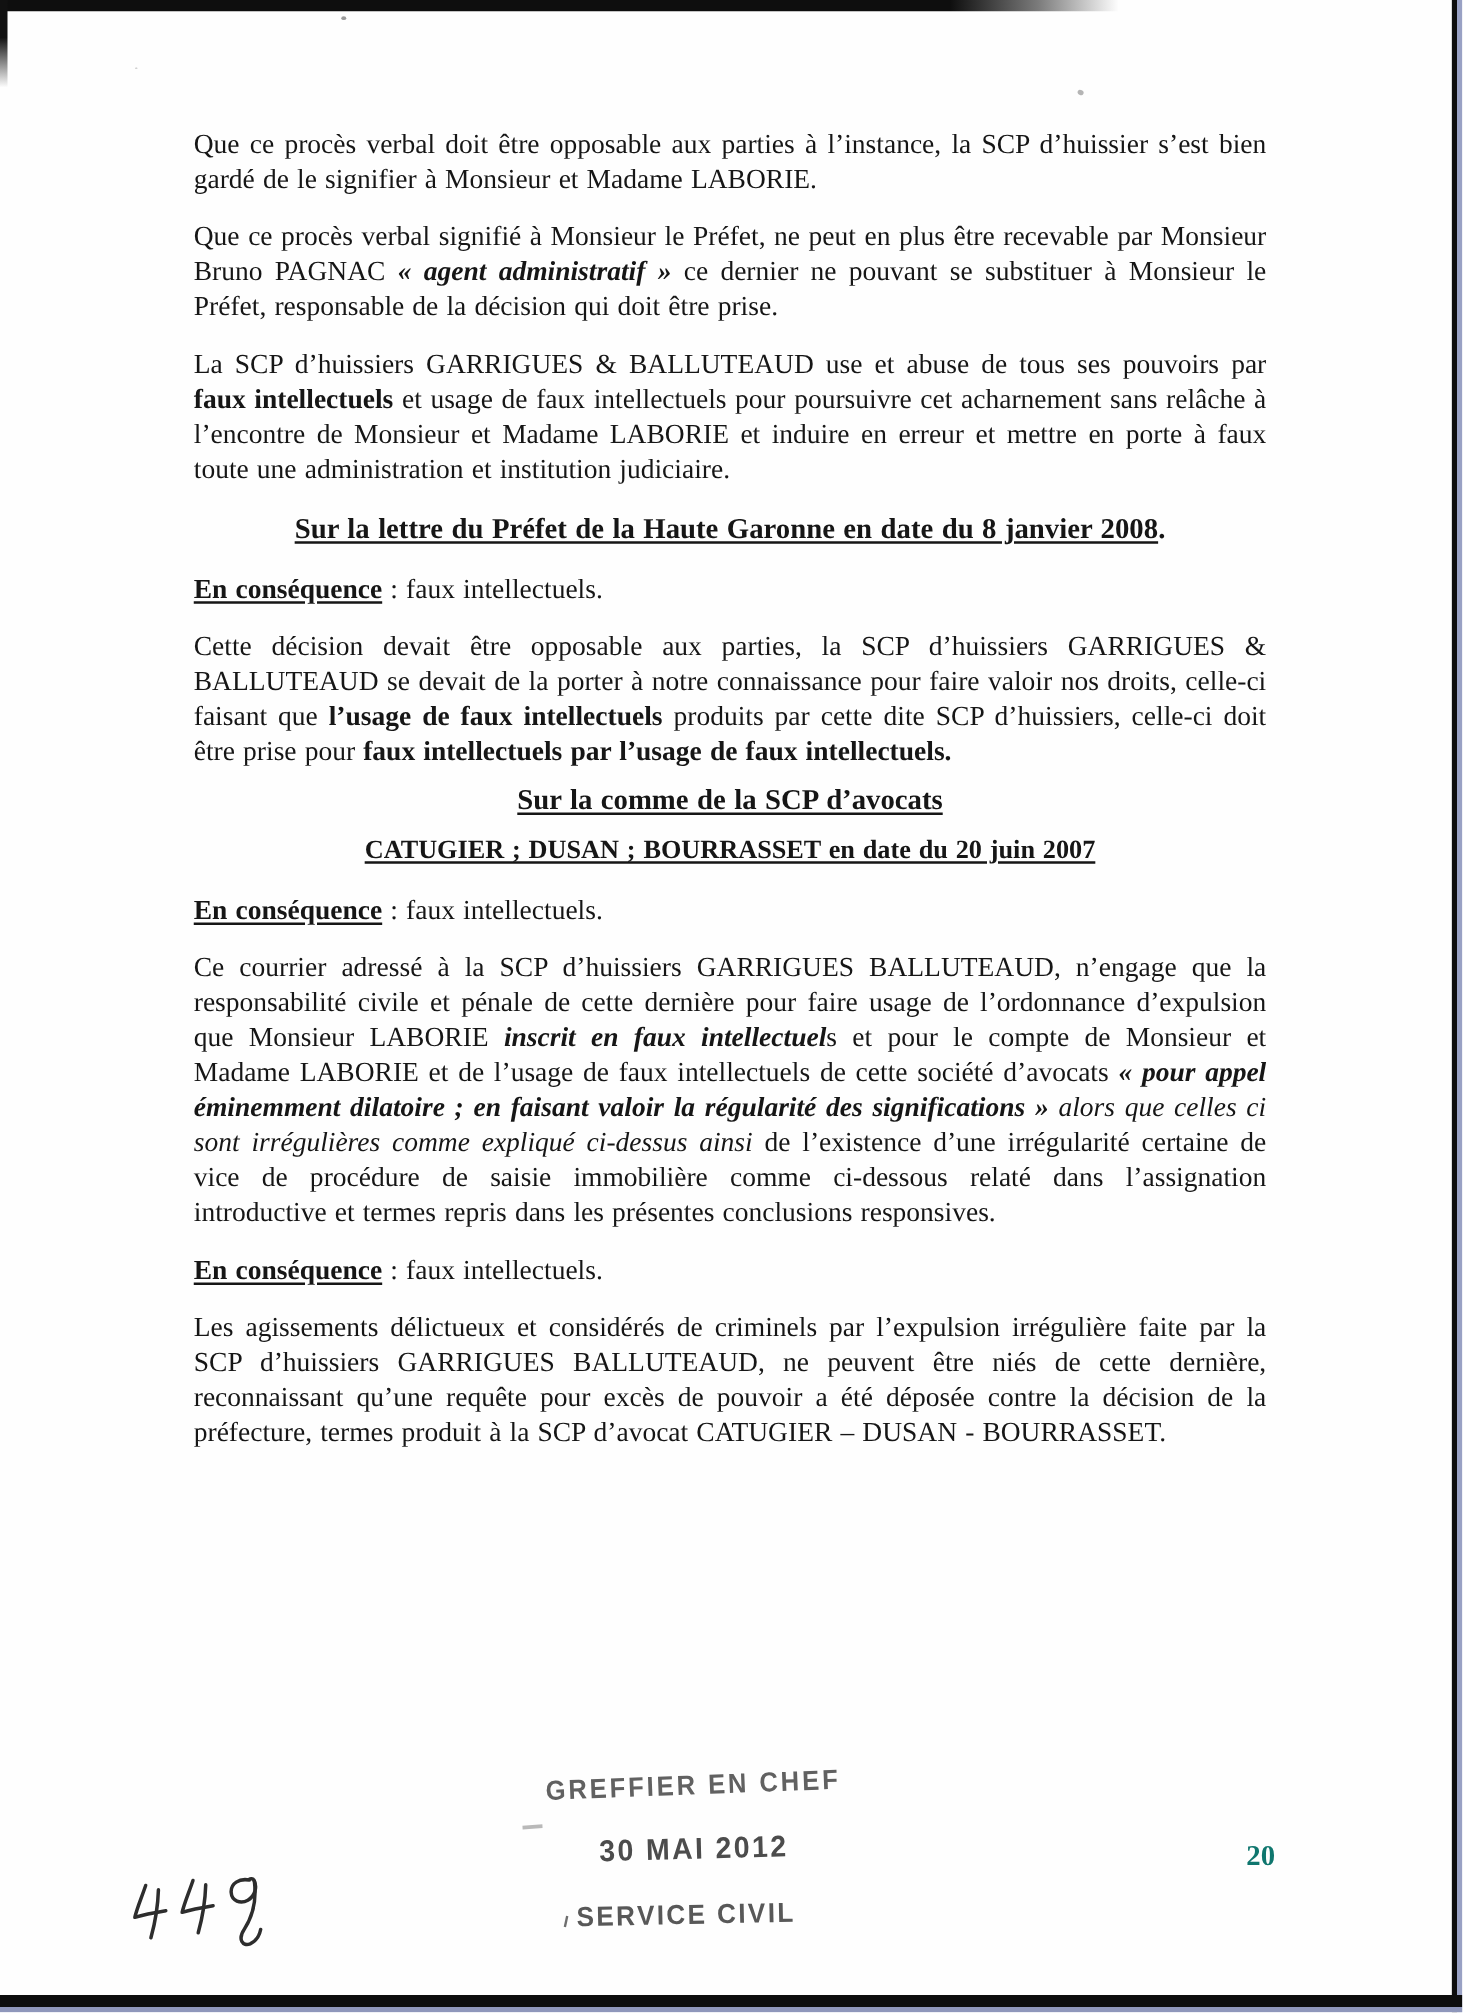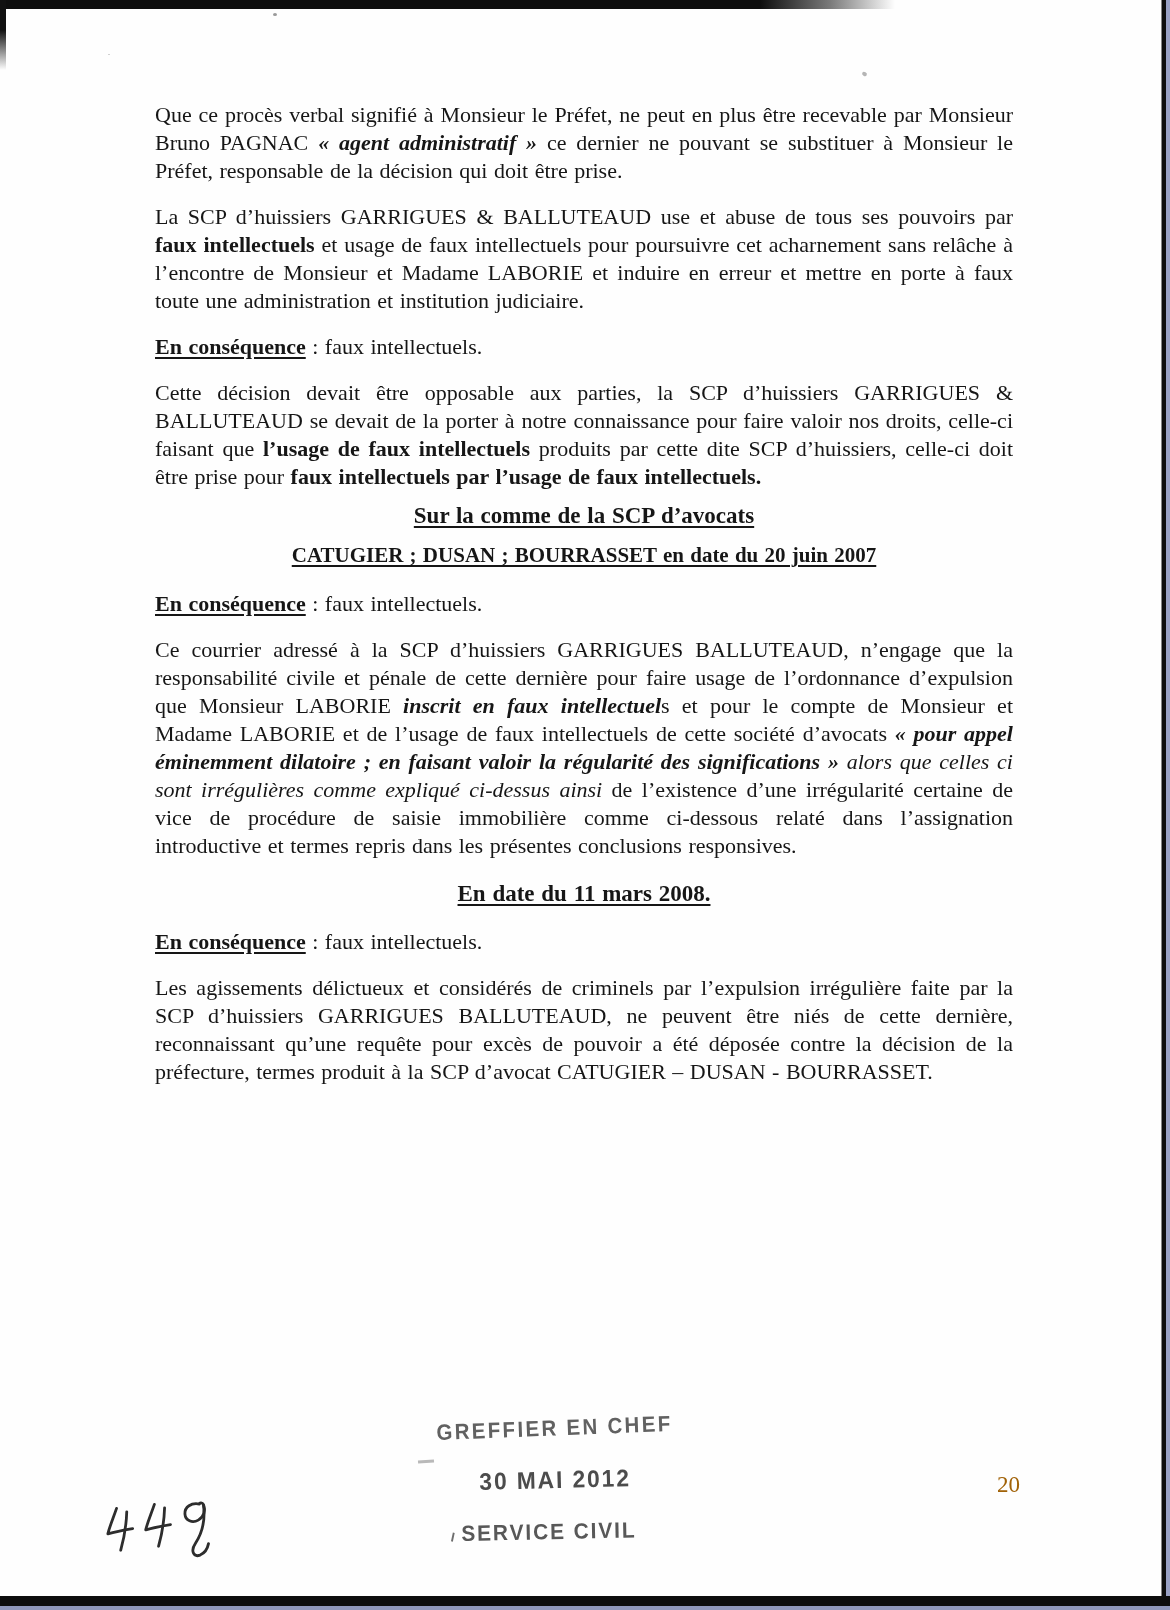--- a/index.html
+++ b/index.html
@@ -109,45 +109,46 @@
   .handwriting {
     position: absolute; left: 98px; top: 1496px;
     transform: rotate(-3deg);
   }
   .handwriting path {
     fill: none; stroke: #2d2d2d; stroke-width: 2.8;
     stroke-linecap: round; stroke-linejoin: round;
   }
   .pagenum {
     position: absolute; left: 997px; top: 1472px;
-    font-size: 23px; color: #a16207;
+    font-size: 23px; color: #0f766e; font-weight: bold;
   }
 </style>
 </head>
 <body>
 
 <div class="page">
 
   <div class="edge-top"></div>
   <div class="edge-right"></div>
   <div class="edge-bottom"></div>
   <div class="edge-left-sliver"></div>
   <div class="speck-a"></div>
   <div class="speck-b"></div>
 
   <div class="content">
+      <div class="blk blk-p"><span>Que ce procès verbal doit être opposable aux parties à l’instance, la SCP d’huissier s’est bien gardé de le signifier à Monsieur et Madame LABORIE.</span></div>
       <div class="blk blk-p"><span>Que ce procès verbal signifié à Monsieur le Préfet, ne peut en plus être recevable par Monsieur Bruno PAGNAC </span><span class="b i">« agent administratif »</span><span> ce dernier ne pouvant se substituer à Monsieur le Préfet, responsable de la décision qui doit être prise.</span></div>
       <div class="blk blk-p"><span>La SCP d’huissiers GARRIGUES &amp; BALLUTEAUD use et abuse de tous ses pouvoirs par </span><span class="b">faux intellectuels</span><span> et usage de faux intellectuels pour poursuivre cet acharnement sans relâche à l’encontre de Monsieur et Madame LABORIE et induire en erreur et mettre en porte à faux toute une administration et institution judiciaire.</span></div>
+      <div class="blk blk-h"><span class="b u">Sur la lettre du Préfet de la Haute Garonne en date du 8 janvier 2008</span><span class="b">.</span></div>
       <div class="blk blk-p"><span class="b u">En conséquence</span><span> : faux intellectuels.</span></div>
       <div class="blk blk-p tight"><span>Cette décision devait être opposable aux parties, la SCP d’huissiers GARRIGUES &amp; BALLUTEAUD se devait de la porter à notre connaissance pour faire valoir nos droits, celle-ci faisant que </span><span class="b">l’usage de faux intellectuels</span><span> produits par cette dite SCP d’huissiers, celle-ci doit être prise pour </span><span class="b">faux intellectuels par l’usage de faux intellectuels.</span></div>
       <div class="blk blk-h tight"><span class="b u">Sur la comme de la SCP d’avocats</span></div>
       <div class="blk blk-h small"><span class="b u">CATUGIER ; DUSAN ; BOURRASSET en date du 20 juin 2007</span></div>
       <div class="blk blk-p"><span class="b u">En conséquence</span><span> : faux intellectuels.</span></div>
       <div class="blk blk-p"><span>Ce courrier adressé à la SCP d’huissiers GARRIGUES BALLUTEAUD, n’engage que la responsabilité civile et pénale de cette dernière pour faire usage de l’ordonnance d’expulsion que Monsieur LABORIE </span><span class="b i">inscrit en faux intellectuel</span><span>s et pour le compte de Monsieur et Madame LABORIE et de l’usage de faux intellectuels de cette société d’avocats </span><span class="b i">« pour appel éminemment dilatoire ;  en faisant valoir la régularité des significations »</span><span class="i"> alors que celles ci sont irrégulières comme expliqué ci-dessus ainsi</span><span> de l’existence d’une irrégularité certaine de vice de procédure de saisie immobilière comme ci-dessous relaté dans l’assignation introductive et termes repris dans les présentes conclusions responsives.</span></div>
-      <div class="blk blk-h"><span class="b u">En date du 11 mars 2008.</span></div>
       <div class="blk blk-p"><span class="b u">En conséquence</span><span> : faux intellectuels.</span></div>
       <div class="blk blk-p"><span>Les agissements délictueux et considérés de criminels par l’expulsion irrégulière faite par la SCP d’huissiers GARRIGUES BALLUTEAUD, ne peuvent être niés de cette dernière, reconnaissant qu’une requête pour excès de pouvoir a été déposée contre la décision de la préfecture, termes produit à la SCP d’avocat CATUGIER – DUSAN - BOURRASSET.</span></div>
     </div>
 
   <div class="stamp stamp-title">GREFFIER EN CHEF</div>
   <div class="stamp stamp-date">30 MAI 2012</div>
   <div class="stamp stamp-service">SERVICE CIVIL</div>
   <div class="stamp-dash"></div>
 
   <svg class="handwriting" role="img" width="130" height="78" viewBox="0 0 130 78" aria-label="449">

